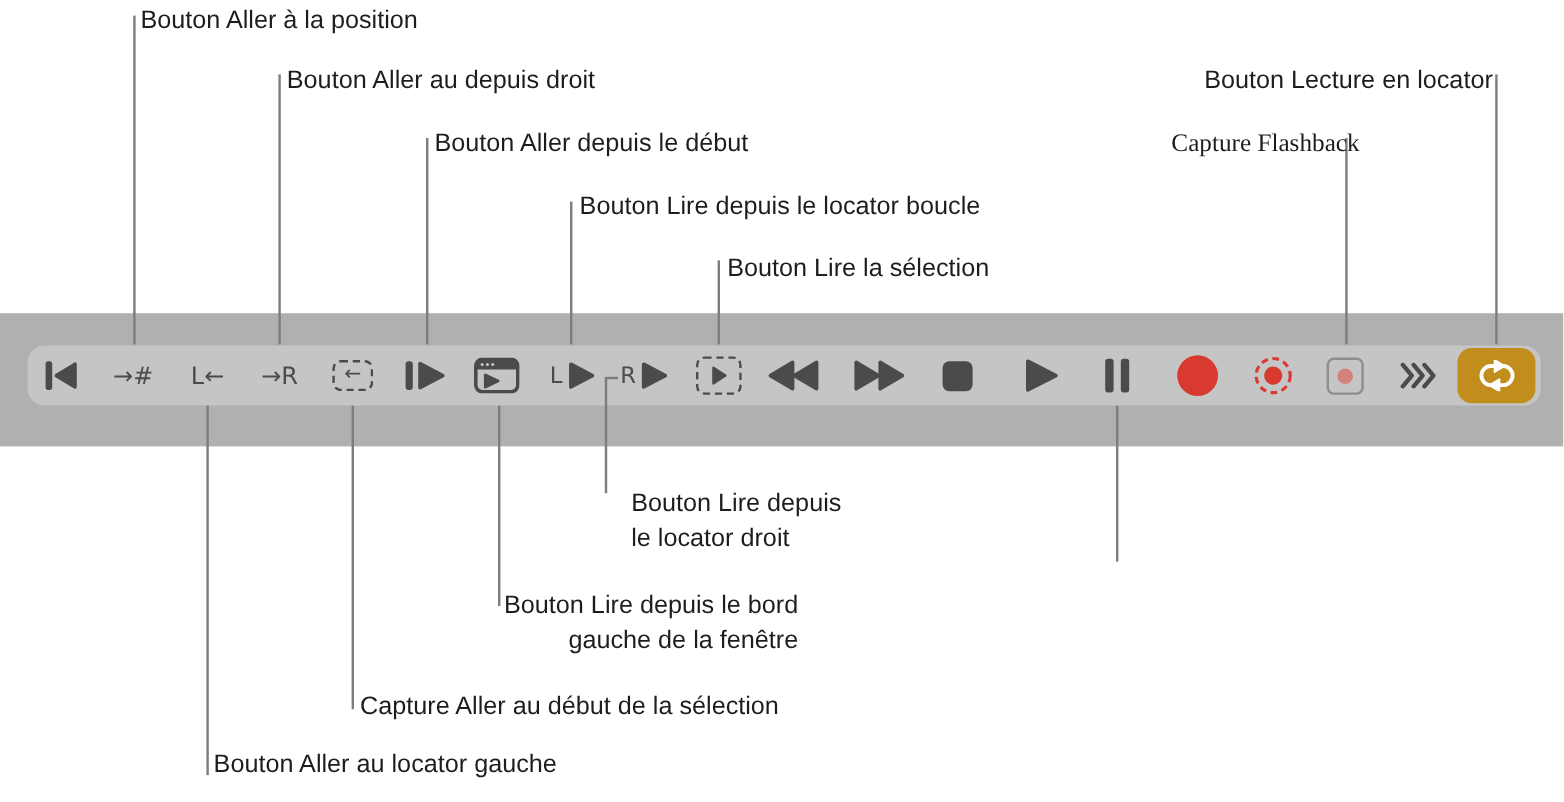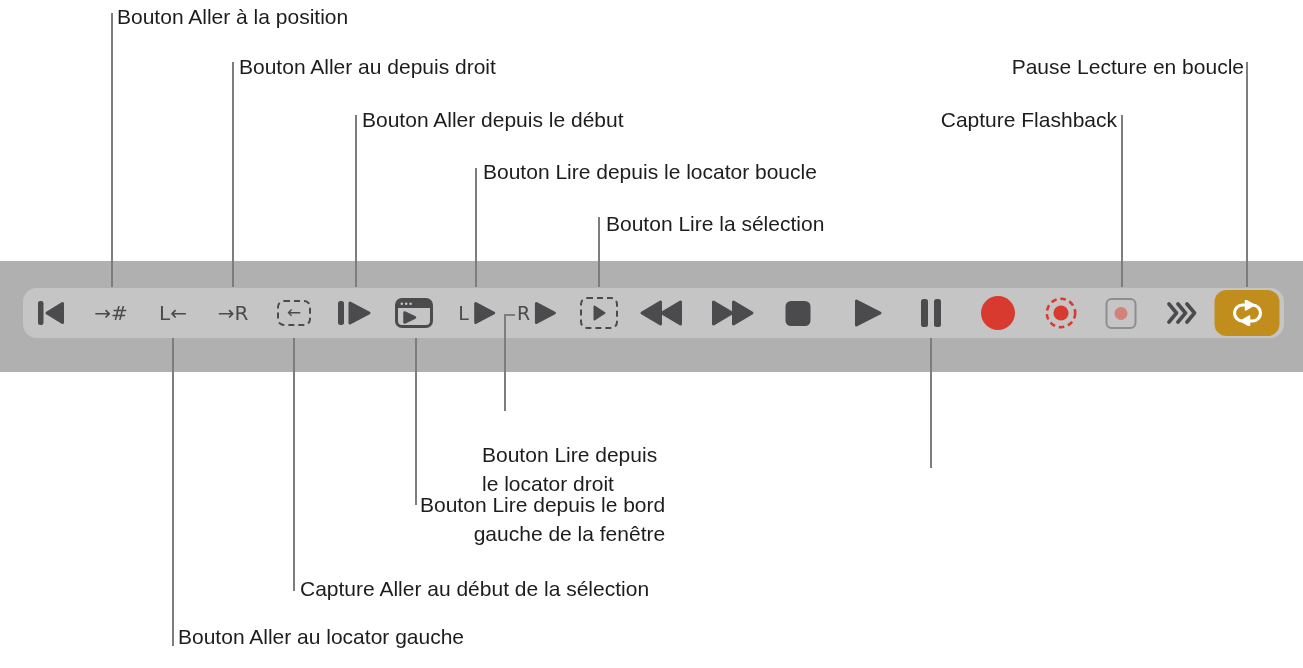--- a/index.html
+++ b/index.html
@@ -35,22 +35,22 @@
   .t1{left:111px;top:13px;height:274px;} .t2{left:232px;top:62px;height:225px;}
   .t3{left:355px;top:115px;height:172px;} .t4{left:475px;top:168px;height:119px;}
   .t5{left:598px;top:217px;height:70px;} .t6{left:1121px;top:115px;height:172px;}
   .t7{left:1246px;top:62px;height:225px;}
   .b8v{left:504px;top:315px;height:96px;} .b8h{left:504px;top:314px;width:11px;}
   .b9{left:930px;top:338px;height:130px;} .b10{left:415px;top:338px;height:167px;}
   .b11{left:293px;top:338px;height:253px;} .b12{left:172px;top:338px;height:308px;}
   
   .c1{left:117px;top:2px;} .c2{left:239px;top:52px;} .c3{left:362px;top:105px;}
   .c4{left:483px;top:157px;} .c5{left:606px;top:209px;}
-  .c6{right:59px;top:52px;} .c7{right:186px;top:105px;}
-  .c8{left:482px;top:405px;margin-top:35px;} .c9{left:937px;top:453px;} .c10{left:420px;top:490px;text-align:right;}
+  .c6{right:59px;top:52px;} .c7{right:170px;top:105px;font-family:Liberation Serif, serif;}
+  .c8{left:526px;top:405px;} .c9{left:937px;top:453px;} .c10{left:420px;top:490px;text-align:right;}
   .c11{left:300px;top:574px;} .c12{left:178px;top:622px;text-align:center;}
 </style>
 </head>
 <body>
 
 <div class="stage">
 
   <div class="band"></div>
   <div class="pill"></div>
 
@@ -195,21 +195,21 @@
   <div class="line b9"></div>
   <div class="line b10"></div>
   <div class="line b11"></div>
   <div class="line b12"></div>
 
   <div class="lbl c1">Bouton Aller à la position</div>
   <div class="lbl c2">Bouton Aller au depuis droit</div>
   <div class="lbl c3">Bouton Aller depuis le début</div>
   <div class="lbl c4">Bouton Lire depuis le locator boucle</div>
   <div class="lbl c5">Bouton Lire la sélection</div>
-  <div class="lbl r c6">Pause Lecture en boucle</div>
+  <div class="lbl r c6">Bouton Lecture en locator</div>
   <div class="lbl r c7">Capture Flashback</div>
   <div class="lbl c8">Bouton Lire depuis
 le locator droit</div>
   <div class="lbl c10">Bouton Lire depuis le bord
 gauche de la fenêtre</div>
   <div class="lbl c11">Capture Aller au début de la sélection</div>
   <div class="lbl c12">Bouton Aller au locator gauche</div>
 
 </div>
 

